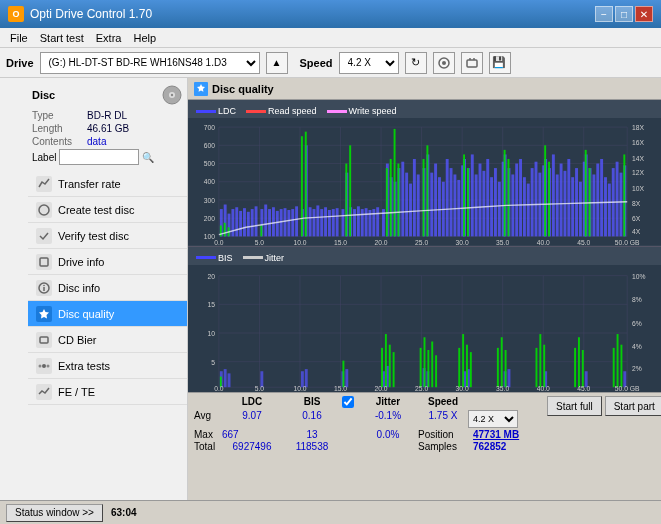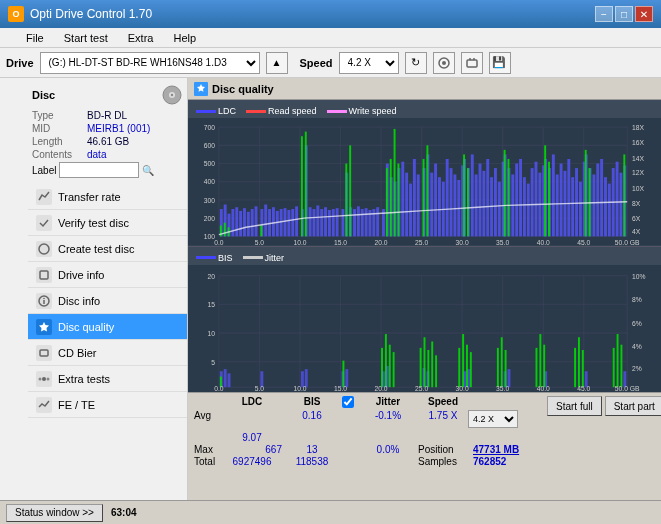--- a/index.html
+++ b/index.html
@@ -7,21 +7,21 @@
     
     
     .title-bar { background: linear-gradient(to bottom, #4a90d9, #2c6fab); height: 28px; display: flex; align-items: center; justify-content: space-between; padding: 0 8px; color: white; font-size: 12px; }
     .title-bar-left { display: flex; align-items: center; gap: 6px; }
     .title-bar-icon { width: 16px; height: 16px; background: #ff9900; border-radius: 2px; display: flex; align-items: center; justify-content: center; font-size: 9px; color: white; font-weight: bold; }
     .title-bar-controls { display: flex; gap: 2px; }
     .title-btn { width: 18px; height: 16px; background: rgba(255,255,255,0.3); border: 1px solid rgba(255,255,255,0.5); color: white; font-size: 10px; cursor: pointer; display: flex; align-items: center; justify-content: center; }
     .title-btn.close { background: #c0392b; }
     
     
-    .menu-bar { background: #f0f0f0; height: 20px; display: flex; align-items: center; padding: 0 20px; border-bottom: 1px solid #ccc; gap: 8px; }
+    .menu-bar { background: #f0f0f0; height: 20px; display: flex; align-items: center; padding: 0 4px; border-bottom: 1px solid #ccc; gap: 0; }
     .menu-item { padding: 1px 6px; font-size: 11px; cursor: pointer; }
     
     
     .drive-bar { background: #f0f0f0; height: 30px; display: flex; align-items: center; padding: 0 6px; border-bottom: 1px solid #ccc; gap: 6px; }
     .drive-label { font-size: 11px; font-weight: bold; }
     .drive-select { height: 22px; font-size: 10px; border: 1px solid #999; background: white; padding: 0 4px; min-width: 220px; }
     .drive-btn { height: 22px; width: 22px; border: 1px solid #999; background: #f5f5f5; cursor: pointer; display: flex; align-items: center; justify-content: center; font-size: 10px; }
     .speed-label { font-size: 11px; font-weight: bold; margin-left: 6px; }
     .speed-select { height: 22px; font-size: 10px; border: 1px solid #999; background: white; padding: 0 4px; width: 60px; }
     .drive-icon-btn { height: 22px; width: 22px; border: 1px solid #999; background: #f5f5f5; cursor: pointer; display: flex; align-items: center; justify-content: center; }
@@ -125,24 +125,20 @@
             <circle cx="11" cy="11" r="9" fill="#aaa" stroke="#888" stroke-width="1"></circle>
             <circle cx="11" cy="11" r="3" fill="#ddd"></circle>
             <circle cx="11" cy="11" r="1.2" fill="#888"></circle>
           </svg>
       </div>
       <div class="disc-info-row">
         <span class="disc-info-label">Type</span>
         <span class="disc-info-value">BD-R DL</span>
       </div>
       <div class="disc-info-row">
-        <span class="disc-info-label">MID</span>
-        <span class="disc-info-value blue">MEIRB1 (001)</span>
-      </div>
-      <div class="disc-info-row">
         <span class="disc-info-label">Length</span>
         <span class="disc-info-value">46.61 GB</span>
       </div>
       <div class="disc-info-row">
         <span class="disc-info-label">Contents</span>
         <span class="disc-info-value blue">data</span>
       </div>
       <div class="label-row">
         <span>Label</span>
         <input class="label-input" type="text" value="" style="">
@@ -154,32 +150,32 @@
       <div class="nav-icon" style="background:#e0e0e0;">
         <svg width="12" height="12" viewBox="0 0 12 12">
             <polyline points="1,9 4,4 7,6 11,1" fill="none" stroke="#666" stroke-width="1.5"></polyline>
           </svg>
       </div>
       <span>Transfer rate</span>
     </div>
     <div class="sidebar-nav-item">
       <div class="nav-icon" style="background:#e0e0e0;">
         <svg width="12" height="12" viewBox="0 0 12 12">
+            <circle cx="6" cy="6" r="5" fill="none" stroke="#666" stroke-width="1.5"></circle>
+          </svg>
+      </div>
+      <span>Create test disc</span>
+    </div>
+    <div class="sidebar-nav-item">
+      <div class="nav-icon" style="background:#e0e0e0;">
+        <svg width="12" height="12" viewBox="0 0 12 12">
             <polyline points="2,6 5,9 10,3" fill="none" stroke="#666" stroke-width="1.5"></polyline>
           </svg>
       </div>
       <span>Verify test disc</span>
-    </div>
-    <div class="sidebar-nav-item">
-      <div class="nav-icon" style="background:#e0e0e0;">
-        <svg width="12" height="12" viewBox="0 0 12 12">
-            <circle cx="6" cy="6" r="5" fill="none" stroke="#666" stroke-width="1.5"></circle>
-          </svg>
-      </div>
-      <span>Create test disc</span>
     </div>
     <div class="sidebar-nav-item">
       <div class="nav-icon" style="background:#e0e0e0;">
         <svg width="12" height="12" viewBox="0 0 12 12">
             <rect x="2" y="2" width="8" height="8" rx="1" fill="none" stroke="#666" stroke-width="1.5"></rect>
           </svg>
       </div>
       <span>Drive info</span>
     </div>
     <div class="sidebar-nav-item">
@@ -571,33 +567,33 @@
               <div style="width:16px; display:flex; align-items:center;">
                 <input type="checkbox" checked="" style="width: 12px; height: 12px;">
               </div>
               <div style="width:60px; text-align:center; font-size:10px; font-weight:bold;">Jitter</div>
               <div style="width:50px; text-align:center; font-size:10px; font-weight:bold;">Speed</div>
               <div style="width:5px;"></div>
             </div>
 
             <div style="display:flex; gap:0; margin-bottom:1px;">
               <div style="width:28px; font-size:10px;">Avg</div>
-              <div style="width:60px; text-align:center; font-size:10px; color:#0000cc;margin-top:22px;">9.07</div>
+              <div style="width:60px; text-align:center; font-size:10px; color:#0000cc;">9.07</div>
               <div style="width:60px; text-align:center; font-size:10px; color:#0000cc;">0.16</div>
               <div style="width:16px;"></div>
               <div style="width:60px; text-align:center; font-size:10px; color:#0000cc;">-0.1%</div>
               <div style="width:50px; text-align:center; font-size:10px; color:#0000cc;">1.75 X</div>
               <select style="height:18px; font-size:9px; width:50px; border:1px solid #999;">
                 <option>4.2 X</option>
               </select>
             </div>
 
             <div style="display:flex; gap:0; margin-bottom:1px;">
               <div style="width:28px; font-size:10px;">Max</div>
-              <div style="width:60px; text-align:right; font-size:10px; color:#0000cc;">667</div>
+              <div style="width:60px; text-align:left; font-size:10px; color:#0000cc;">667</div>
               <div style="width:60px; text-align:center; font-size:10px; color:#0000cc;">13</div>
               <div style="width:16px;"></div>
               <div style="width:60px; text-align:center; font-size:10px; color:#0000cc;">0.0%</div>
               <div style="width:55px; font-size:10px;">Position</div>
               <div style="width:70px; font-size:10px; color:#0000cc; font-weight:bold;text-decoration:underline;">47731 MB</div>
             </div>
 
             <div style="display:flex; gap:0;">
               <div style="width:28px; font-size:10px;">Total</div>
               <div style="width:60px; text-align:center; font-size:10px; color:#0000cc;">6927496</div>

